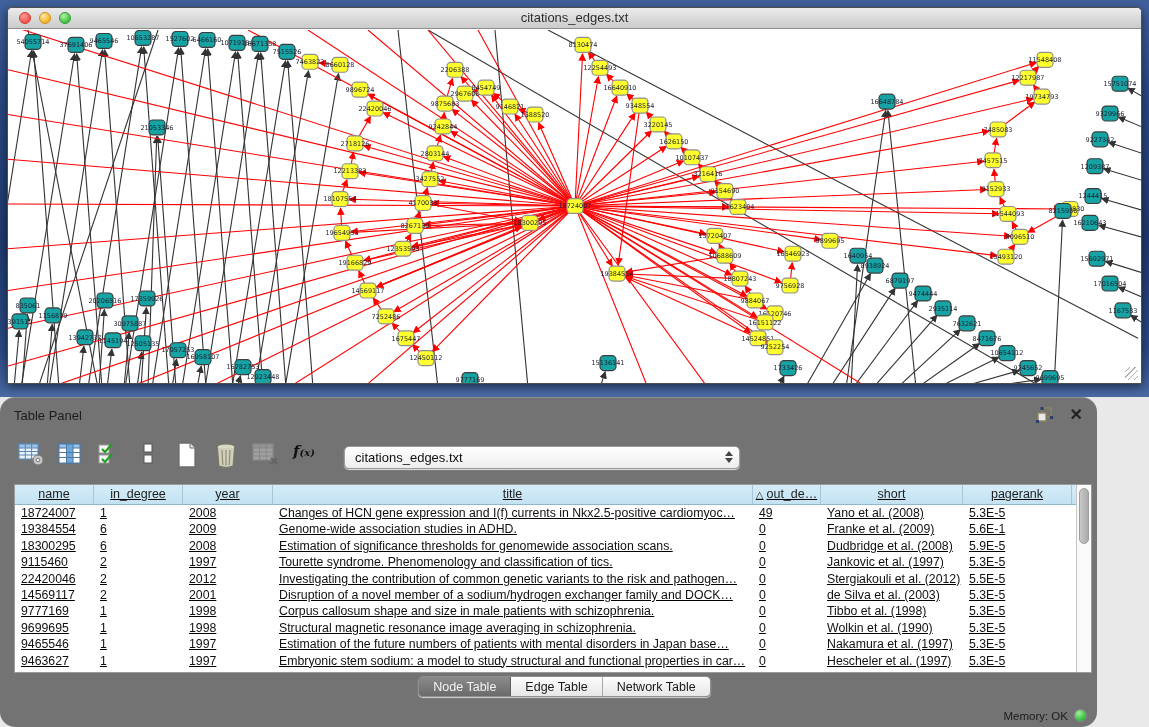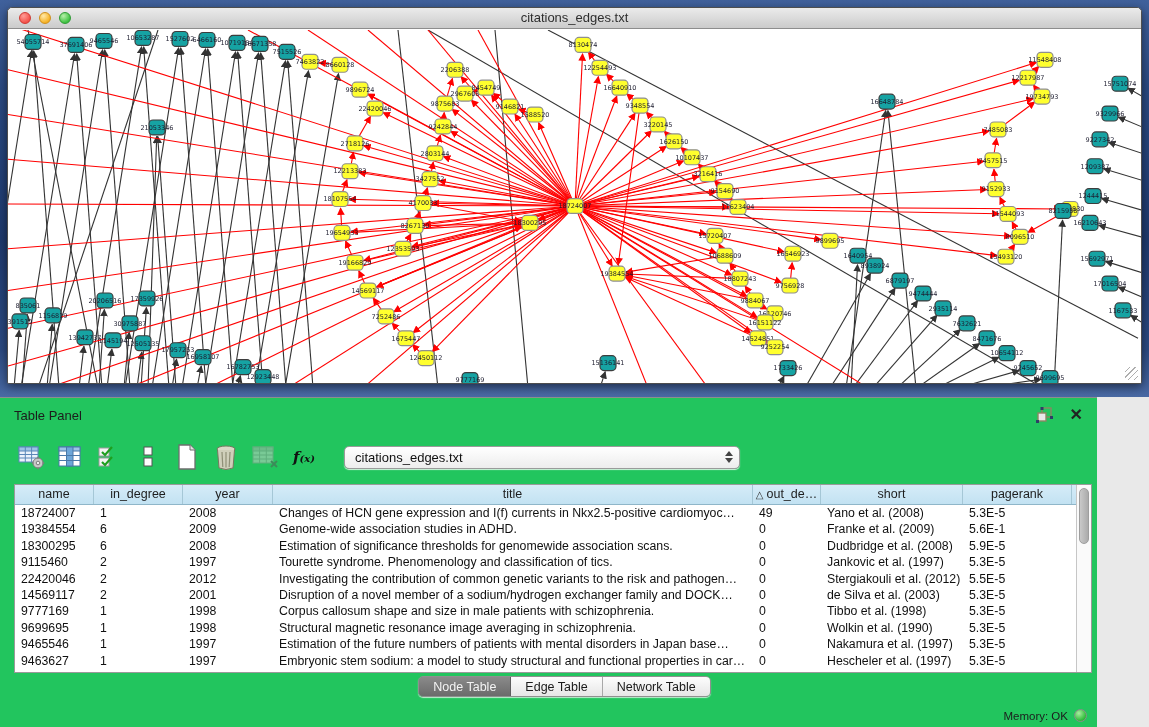--- a/index.html
+++ b/index.html
@@ -20,42 +20,42 @@
   .light.y { background:radial-gradient(circle at 35% 30%,#ffe9a8,#f6b225 70%); border:1px solid #cf8f1c; }
   .light.g { background:radial-gradient(circle at 35% 30%,#b7f0a9,#3fc242 70%); border:1px solid #2f9b34; }
   .wtitle { text-align:center; line-height:20px; font-size:13px; color:#2e2e2e; }
   .canvas { position:absolute; left:0; top:22px; right:0; bottom:0; background:#fff; }
   .canvas svg { position:absolute; left:0; top:0; width:100%; height:100%; }
   .grip { position:absolute; right:3px; bottom:3px; width:13px; height:13px;
     background:repeating-linear-gradient(135deg,transparent 0 3px,#9a9a9a 3px 4px); opacity:.8; }
 
   
   .table-panel { position:absolute; left:0; top:397px; width:1097px; height:330px;
-    background:#22c55e; border-top:1px solid #8e8e8e; }
+    background:#737373; border-top:1px solid #8e8e8e;border-radius:15px; }
   .panel-header { height:34px; display:flex; align-items:center; padding:0 14px; }
   .panel-title { font-size:13px; color:#1c1c1c; }
   .panel-header .spacer { flex:1; }
   .float-ic { width:18px; height:16px; margin-right:16px; }
   .close-ic { font-size:16px; font-weight:bold; color:#222; line-height:16px; }
 
   .toolbar { position:absolute; left:16px; top:38px; height:42px; display:flex; align-items:center; gap:9px; }
-  .tool { width:30px; height:30px; display:flex; align-items:center; justify-content:center; }
+  .tool { width:30px; height:30px; display:flex; justify-content:center; }
   .fx { font-family:"DejaVu Serif",serif; font-style:italic; font-weight:bold; font-size:15px; color:#111; }
   .fx small { font-size:10px; font-weight:bold; }
   .combo { margin-left:16px; width:396px; height:23px; border:1px solid #9b9b9b; border-radius:5px;
     background:linear-gradient(#ffffff,#ededed); display:flex; align-items:center;
     padding:0 6px 0 10px; font-size:13px; color:#111;
     box-shadow:0 1px 1px rgba(255,255,255,.8), inset 0 1px 0 #fff; }
   .combo .lbl { flex:1; }
   .combo .arrows { display:flex; flex-direction:column; gap:2px; align-items:center; }
   .tri-up { width:0; height:0; border-left:4px solid transparent; border-right:4px solid transparent; border-bottom:5px solid #444; }
   .tri-dn { width:0; height:0; border-left:4px solid transparent; border-right:4px solid transparent; border-top:5px solid #444; }
 
   .table-wrap { position:absolute; left:14px; top:86px; width:1078px; height:189px;
-    background:#fff; border:1px solid #9a9a9a; display:flex; }
+    background:#fff; border:1px solid #9a9a9a; display:flex;text-decoration:underline; }
   .grid { flex:1; overflow:hidden; }
   .thead { display:flex; height:20px; background:linear-gradient(#d6ecf8,#c2e2f2);
     border-bottom:1px solid #8fb6c9; }
   .hcell { font-size:12.5px; color:#1d1d1d; text-align:center; line-height:19px;
     border-right:1px solid #a5c7d6; overflow:hidden; white-space:nowrap; }
   .hcell .sort { font-size:10px; margin-right:3px; color:#333; }
   .trow { display:flex; height:16.4px; }
   .tcell { font-size:12.3px; color:#101010; line-height:16.4px; padding-left:6px;
     white-space:nowrap; overflow:hidden; }
   .vscroll { width:15px; border-left:1px solid #c6c6c6; background:#fafafa; position:relative; }

